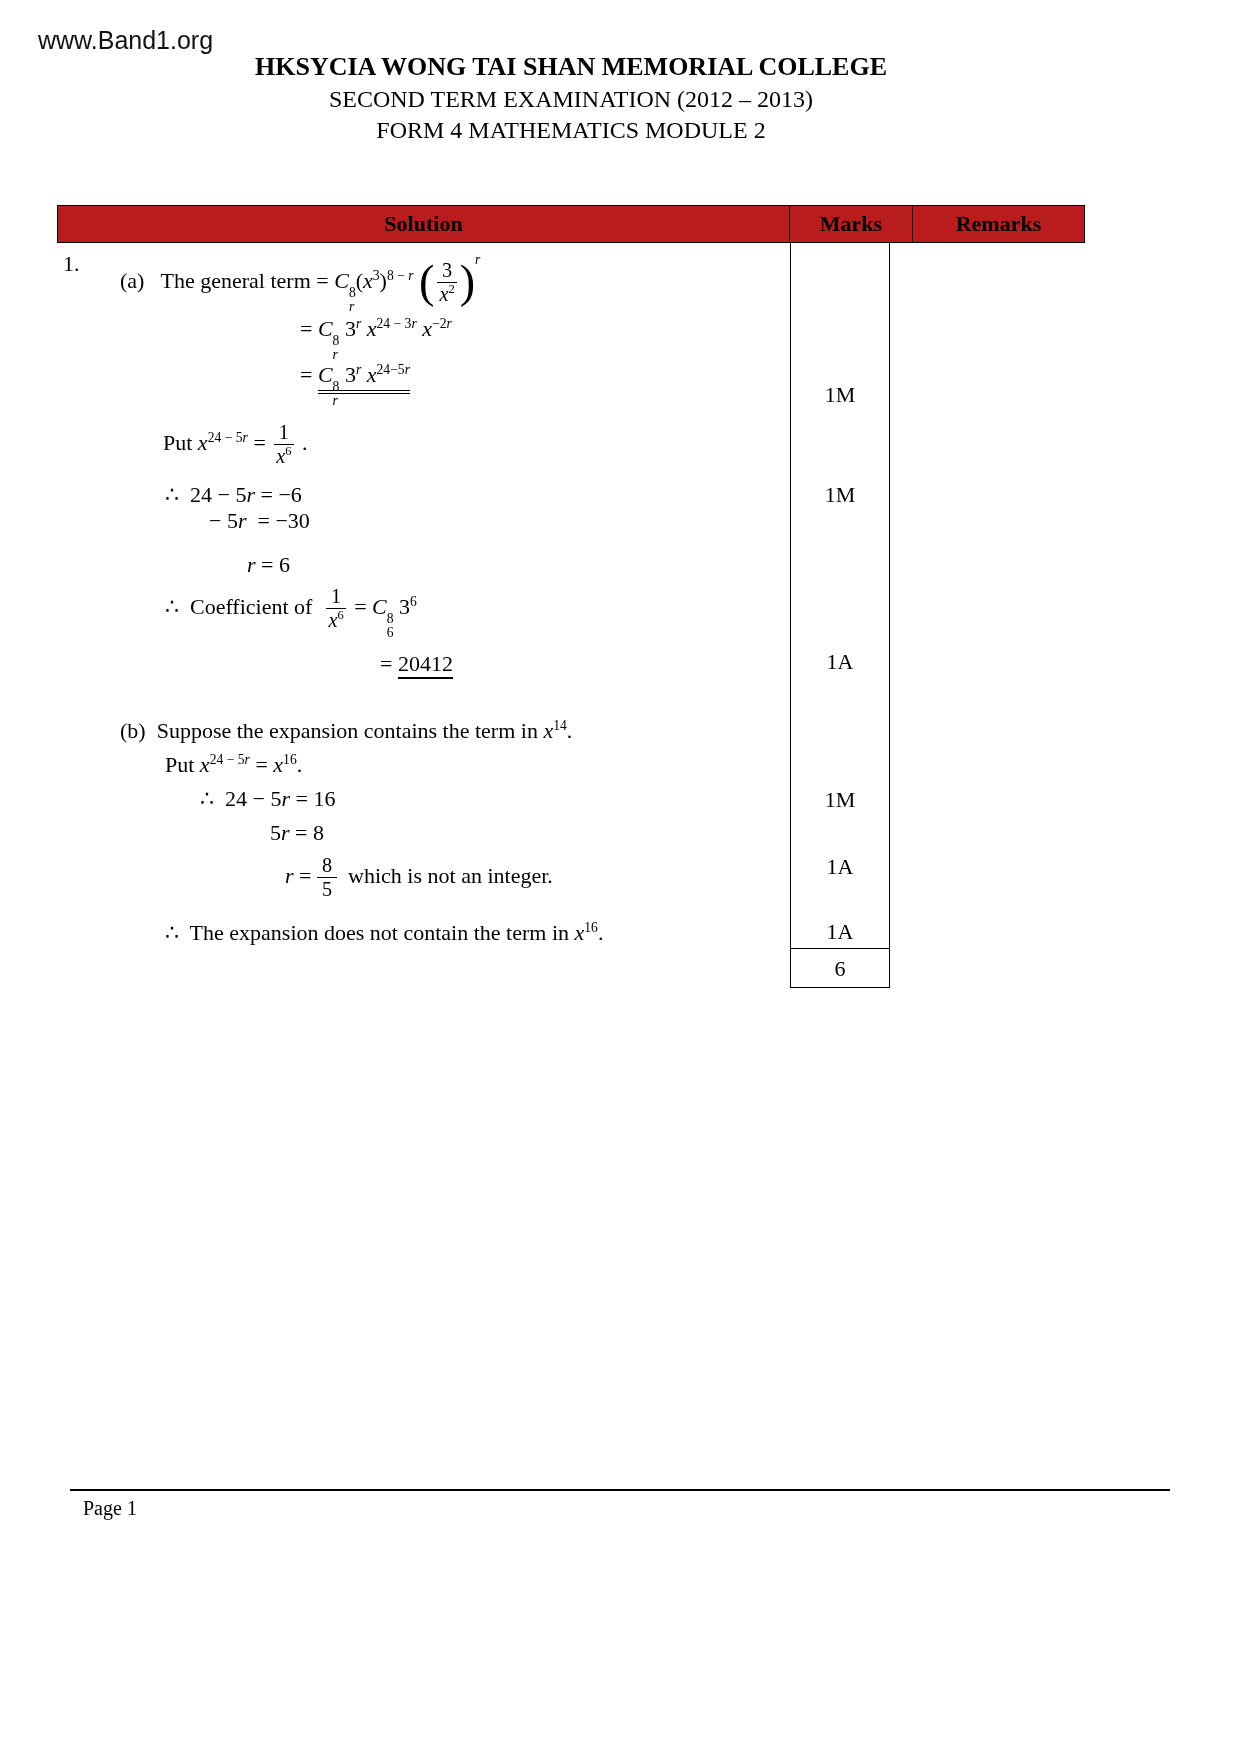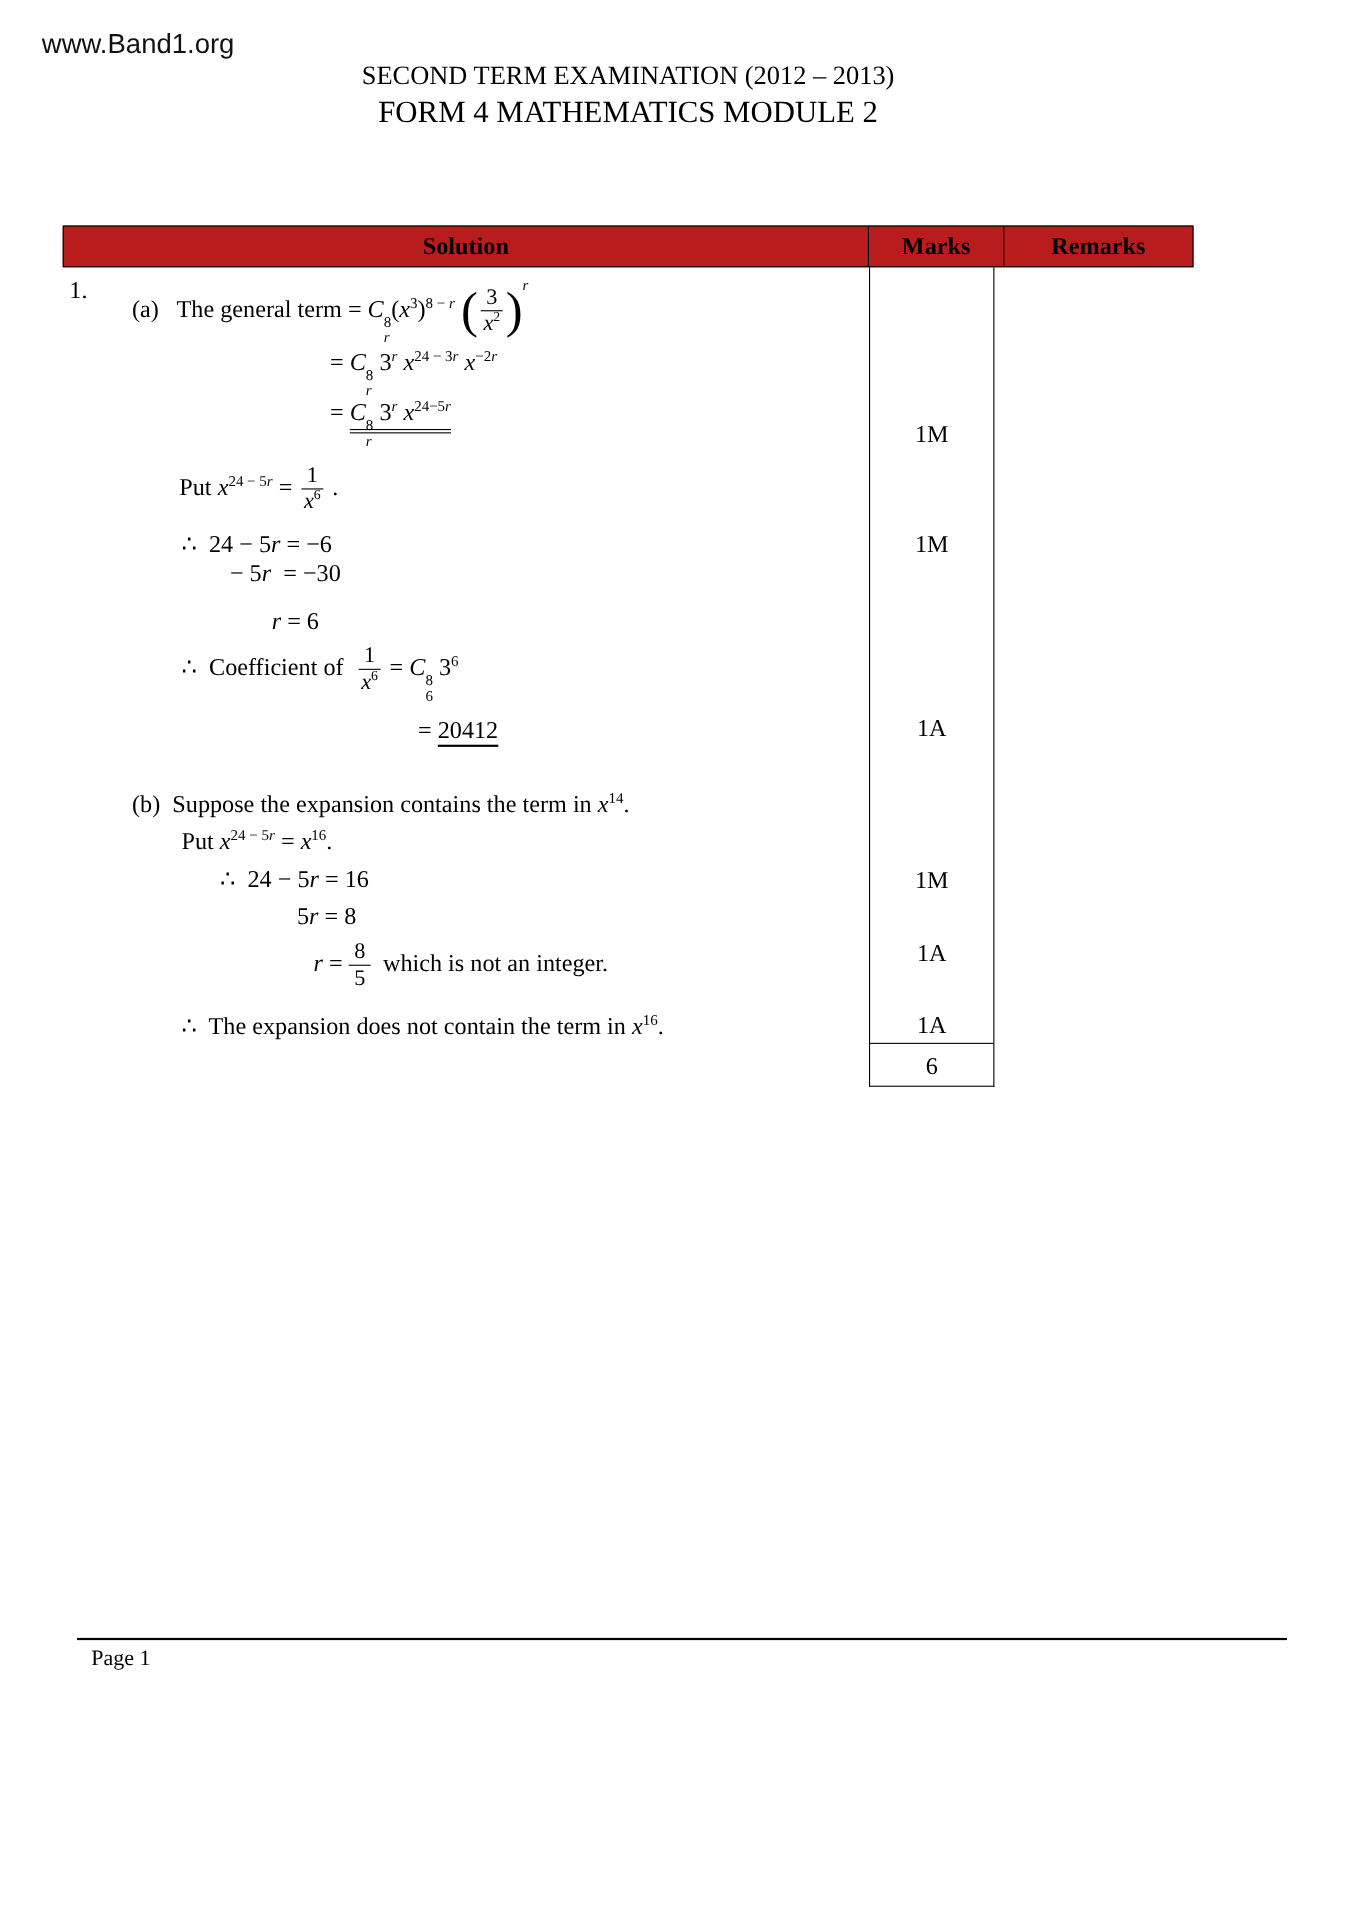--- a/index.html
+++ b/index.html
@@ -13,37 +13,37 @@
 
   .watermark {
     position:absolute; left:38px; top:26px;
     font-family:"Liberation Sans", sans-serif;
     font-size:25px; color:#111;
   }
 
   .header-block { position:absolute; left:57px; top:52px; width:1028px; text-align:center; }
   .h-college { font-size:26px; font-weight:bold; }
   .h-exam    { font-size:24px; margin-top:4px; }
-  .h-subject { font-size:28px; margin-top:4px; }
+  .h-subject { font-size:24px; margin-top:4px; }
   .h-doctype { font-size:26px; font-weight:bold; margin-top:8px; }
 
   .score-table { position:absolute; left:57px; top:205px; width:1028px; }
   .thead { display:flex; background:#b91c1c; border:1px solid #000; height:38px; }
   .th { display:flex; align-items:center; justify-content:center; font-weight:bold; font-size:22px; }
   .th-solution { width:732px; border-right:1px solid #000; }
   .th-marks    { width:123px; border-right:1px solid #000; }
   .th-remarks  { flex:1; }
 
   .tbody { position:relative; height:745px; width:1028px; }
   .q-num { position:absolute; left:6px; top:8px; font-size:22px; }
 
   .sol-line { position:absolute; font-size:22px; white-space:nowrap; line-height:1.25; }
 
   .marks-box {
-    position:absolute; left:733px; top:0; width:114px; height:745px;
+    position:absolute; left:733px; top:0; width:100px; height:745px;
     border-left:1px solid #000; border-right:1px solid #000; border-bottom:1px solid #000;
   }
   .mark { position:absolute; left:0; width:100%; text-align:center; font-size:22px; }
   .total-row {
     position:absolute; left:0; top:705px; width:100%; height:40px;
     border-top:1px solid #000;
     display:flex; align-items:center; justify-content:center; font-size:22px;
   }
 
   .footer-line { position:absolute; left:70px; top:1489px; width:1100px; border-top:2px solid #000; }
@@ -68,20 +68,21 @@
   i { font-style:italic; }
 </style>
 </head>
 <body>
 
 <div class="page">
 
   <div class="watermark">www.Band1.org</div>
 
   <div class="header-block">
+    <div class="h-college">HKSYCIA WONG TAI SHAN MEMORIAL COLLEGE</div>
     <div class="h-exam">SECOND TERM EXAMINATION (2012 – 2013)</div>
     <div class="h-subject">FORM 4 MATHEMATICS MODULE 2</div>
   </div>
 
   <div class="score-table">
 
     <div class="thead">
       <div class="th th-solution">Solution</div>
       <div class="th th-marks">Marks</div>
       <div class="th th-remarks">Remarks</div>

